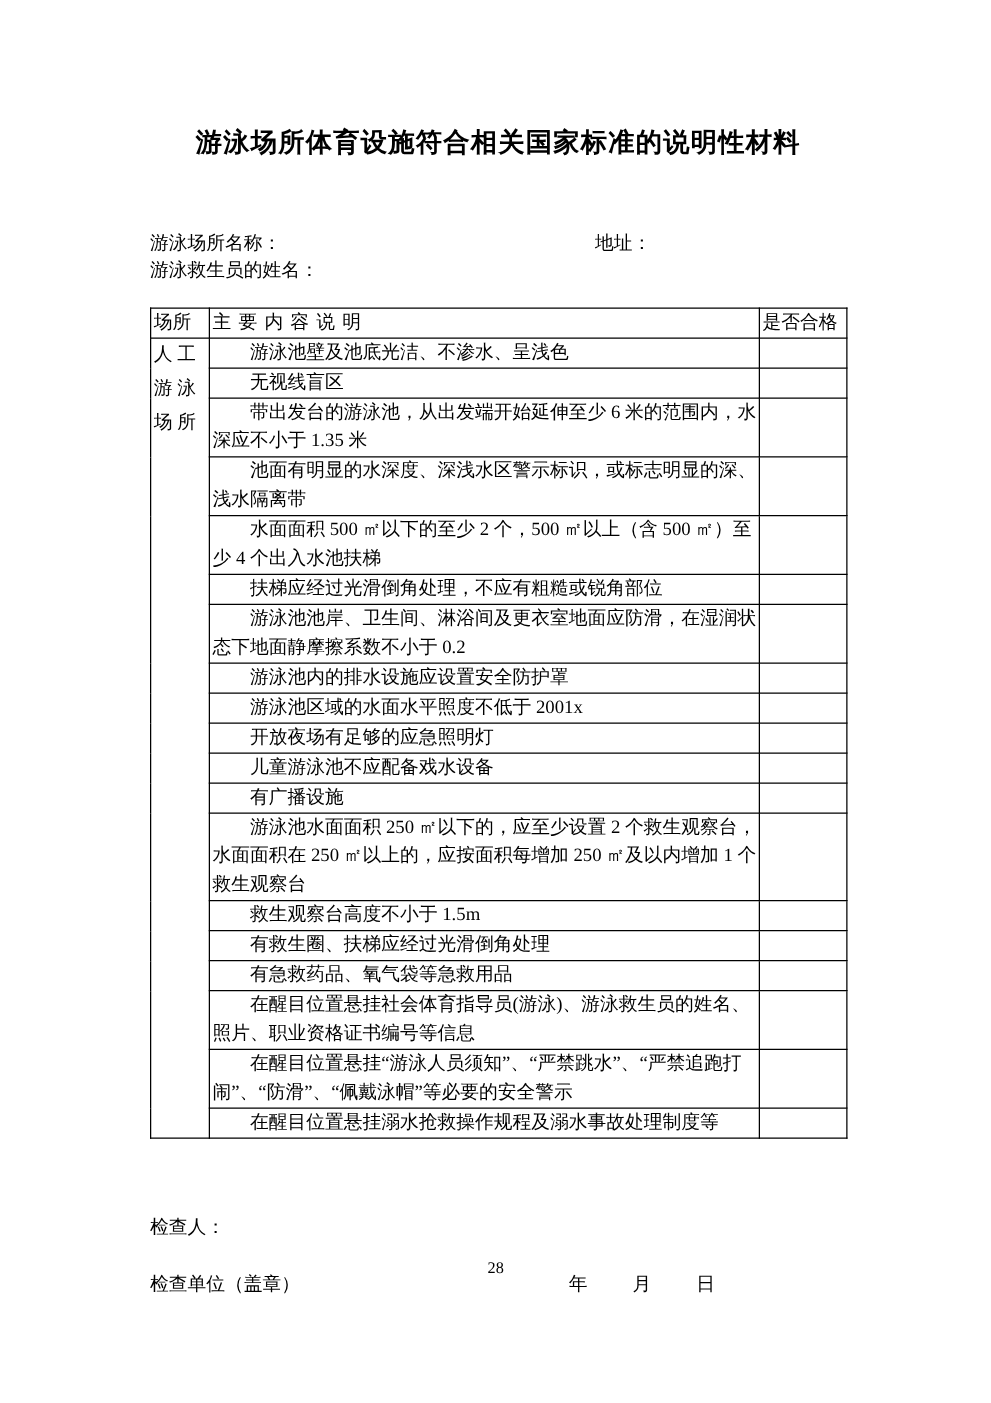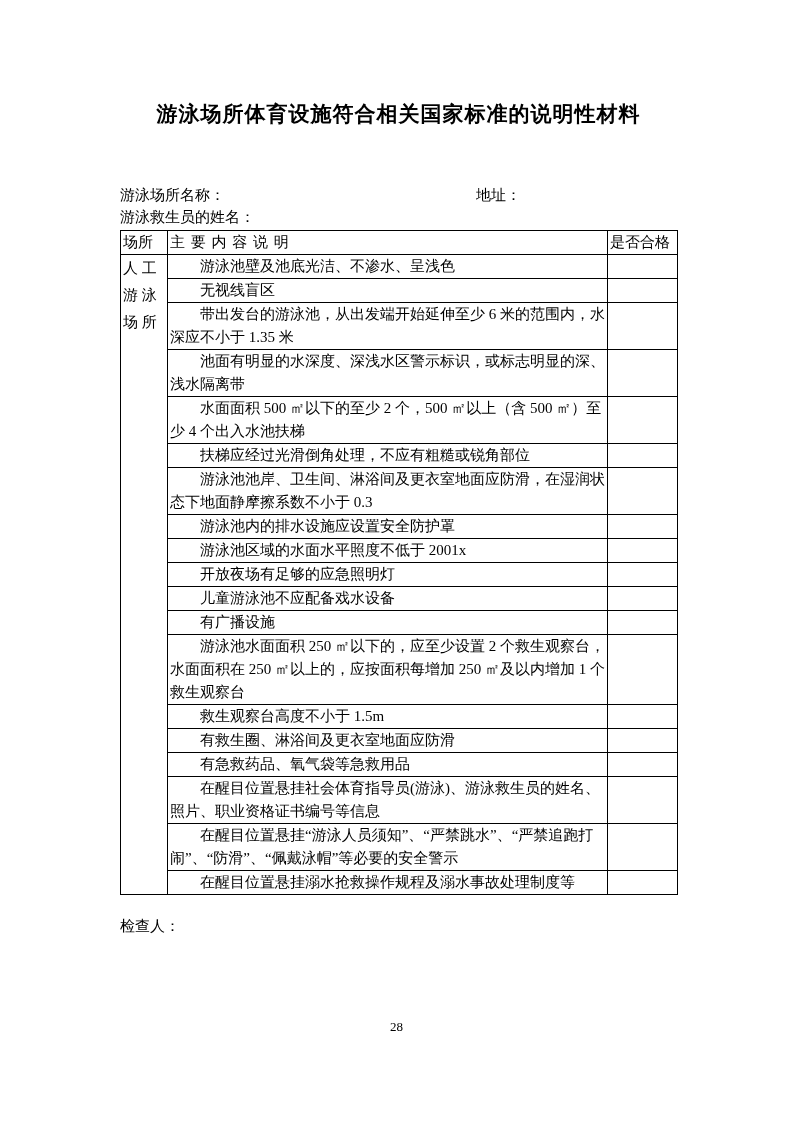--- a/index.html
+++ b/index.html
@@ -28,21 +28,21 @@
       position: relative;
       font-size: 15px;
       line-height: 22px;
       height: 22px;
     }
     .form-row .addr { position: absolute; left: 320px; top: 0; margin-left: 36px; }
     table.checklist {
       border-collapse: collapse;
       table-layout: fixed;
       width: 557px;
-      margin-top: 2px;
+      margin-top: 18px;
     }
     table.checklist col.c1 { width: 47px; }
     table.checklist col.c2 { width: 440px; }
     table.checklist col.c3 { width: 70px; }
     table.checklist th, table.checklist td {
       border: 1px solid #000000;
       font-size: 15px;
       font-weight: normal;
       vertical-align: top;
       padding: 0 2px;
@@ -57,36 +57,36 @@
       line-height: 27px;
       padding-left: 3px;
     }
     td.content-cell {
       line-height: 23px;
       text-indent: 2em;
       padding: 1px 3px 1px 2px;
     }
     td.pass-cell { line-height: 23px; }
     .inspector {
-      margin-top: 20px;
+      margin-top: 60px;
       font-size: 15px;
       line-height: 22px;
     }
     .unit-row {
       position: relative;
       margin-top: 24px;
       font-size: 15px;
       line-height: 22px;
       height: 22px;
     }
     .unit-row .date { position: absolute; left: 335px; top: 0; letter-spacing: 2px; }
     .page-number {
       position: absolute;
       left: 0;
-      bottom: 87px;
+      bottom: 100px;
       width: 100%;
       text-align: center;
       font-size: 13px;
     }
   </style>
 </head>
 <body>
 
 <div class="page">
   <div class="content">
@@ -137,21 +137,21 @@
           </tr>
           <tr>
             <td class="content-cell">水面面积 500 ㎡以下的至少 2 个，500 ㎡以上（含 500 ㎡）至少 4 个出入水池扶梯</td>
             <td class="pass-cell"></td>
           </tr>
           <tr>
             <td class="content-cell">扶梯应经过光滑倒角处理，不应有粗糙或锐角部位</td>
             <td class="pass-cell"></td>
           </tr>
           <tr>
-            <td class="content-cell">游泳池池岸、卫生间、淋浴间及更衣室地面应防滑，在湿润状态下地面静摩擦系数不小于 0.3</td>
+            <td class="content-cell">游泳池池岸、卫生间、淋浴间及更衣室地面应防滑，在湿润状态下地面静摩擦系数不小于 0.2</td>
             <td class="pass-cell"></td>
           </tr>
           <tr>
             <td class="content-cell">游泳池内的排水设施应设置安全防护罩</td>
             <td class="pass-cell"></td>
           </tr>
           <tr>
             <td class="content-cell">游泳池区域的水面水平照度不低于 2001x</td>
             <td class="pass-cell"></td>
           </tr>
@@ -169,21 +169,21 @@
           </tr>
           <tr>
             <td class="content-cell">游泳池水面面积 250 ㎡以下的，应至少设置 2 个救生观察台，水面面积在 250 ㎡以上的，应按面积每增加 250 ㎡及以内增加 1 个救生观察台</td>
             <td class="pass-cell"></td>
           </tr>
           <tr>
             <td class="content-cell">救生观察台高度不小于 1.5m</td>
             <td class="pass-cell"></td>
           </tr>
           <tr>
-            <td class="content-cell">有救生圈、淋浴间及更衣室地面应防滑</td>
+            <td class="content-cell">有救生圈、扶梯应经过光滑倒角处理</td>
             <td class="pass-cell"></td>
           </tr>
           <tr>
             <td class="content-cell">有急救药品、氧气袋等急救用品</td>
             <td class="pass-cell"></td>
           </tr>
           <tr>
             <td class="content-cell">在醒目位置悬挂社会体育指导员(游泳)、游泳救生员的姓名、照片、职业资格证书编号等信息</td>
             <td class="pass-cell"></td>
           </tr>
@@ -195,17 +195,21 @@
             <td class="content-cell">在醒目位置悬挂溺水抢救操作规程及溺水事故处理制度等</td>
             <td class="pass-cell"></td>
           </tr>
         </tbody>
     </table>
 
     <div class="inspector">
       <span>检查人：</span>
     </div>
 
+    <div class="unit-row">
+      <span>检查单位（盖章）</span>
+      <span class="date">年　　月　　日</span>
+    </div>
 
   </div>
 
   <div class="page-number">28</div>
 </div>
 
 </body></html>

